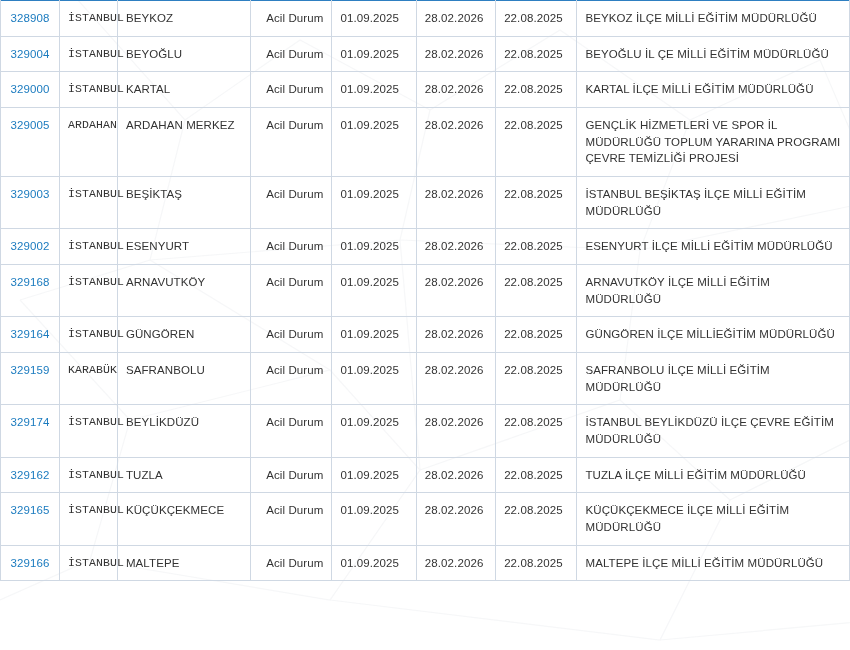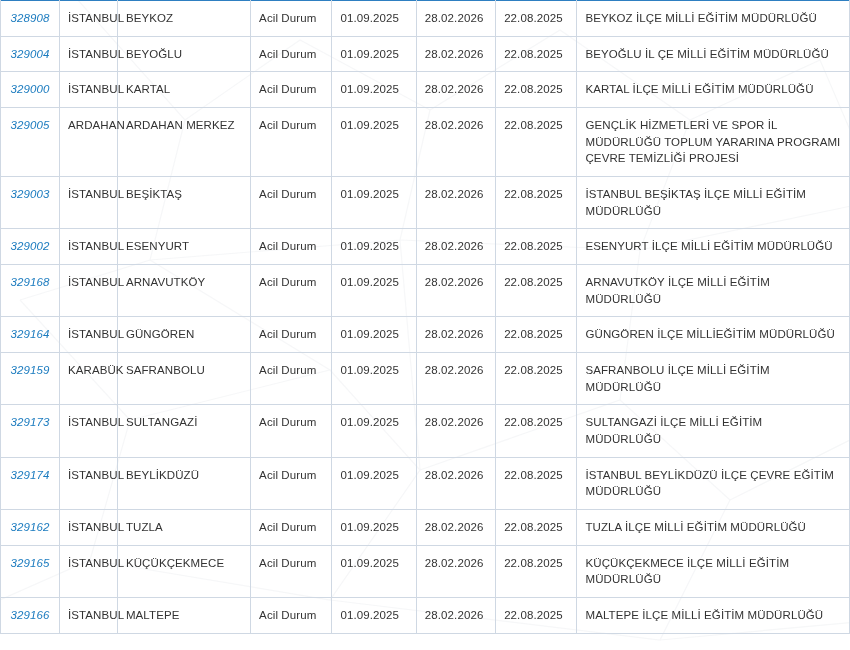--- a/index.html
+++ b/index.html
@@ -36,35 +36,34 @@
     padding: 9px 8px 9px 8px;
     font-size: 11.5px;
     color: #333333;
     vertical-align: top;
     line-height: 1.45;
     background: transparent;
     letter-spacing: 0.1px;
   }
   table.listing td:first-child {
     border-left: 1px solid #cfd8e3;
-    font-style: italic;
   }
   td.col-id {
     width: 58px;
     text-align: center;
     color: #1b7bbf;
   }
   td.col-id .idlink {
     color: #1b7bbf;
     text-decoration: none;
     cursor: pointer;
   }
-  td.col-city { width: 57px; }
+  td.col-city { width: 57px; font-family: Liberation Mono, monospace; }
   td.col-district { width: 131px; }
-  td.col-type { width: 80px; }
+  td.col-type { width: 80px; text-align: right; }
   td.col-start { width: 83px; }
   td.col-end { width: 78px; }
   td.col-date3 { width: 80px; }
   td.col-org { width: 268px; }
   .watermark {
     position: absolute;
     pointer-events: none;
     opacity: 0.30;
     z-index: 0;
   }
@@ -191,30 +190,20 @@
           <td class="col-id"><span class="idlink">329159</span></td>
           <td class="col-city">KARABÜK</td>
           <td class="col-district">SAFRANBOLU</td>
           <td class="col-type">Acil Durum</td>
           <td class="col-start">01.09.2025</td>
           <td class="col-end">28.02.2026</td>
           <td class="col-date3">22.08.2025</td>
           <td class="col-org">SAFRANBOLU İLÇE MİLLİ EĞİTİM MÜDÜRLÜĞÜ</td>
         </tr>
 
-        <tr>
-          <td class="col-id"><span class="idlink">329173</span></td>
-          <td class="col-city">İSTANBUL</td>
-          <td class="col-district">SULTANGAZİ</td>
-          <td class="col-type">Acil Durum</td>
-          <td class="col-start">01.09.2025</td>
-          <td class="col-end">28.02.2026</td>
-          <td class="col-date3">22.08.2025</td>
-          <td class="col-org">SULTANGAZİ İLÇE MİLLİ EĞİTİM MÜDÜRLÜĞÜ</td>
-        </tr>
 
         <tr>
           <td class="col-id"><span class="idlink">329174</span></td>
           <td class="col-city">İSTANBUL</td>
           <td class="col-district">BEYLİKDÜZÜ</td>
           <td class="col-type">Acil Durum</td>
           <td class="col-start">01.09.2025</td>
           <td class="col-end">28.02.2026</td>
           <td class="col-date3">22.08.2025</td>
           <td class="col-org">İSTANBUL BEYLİKDÜZÜ İLÇE ÇEVRE EĞİTİM MÜDÜRLÜĞÜ</td>

